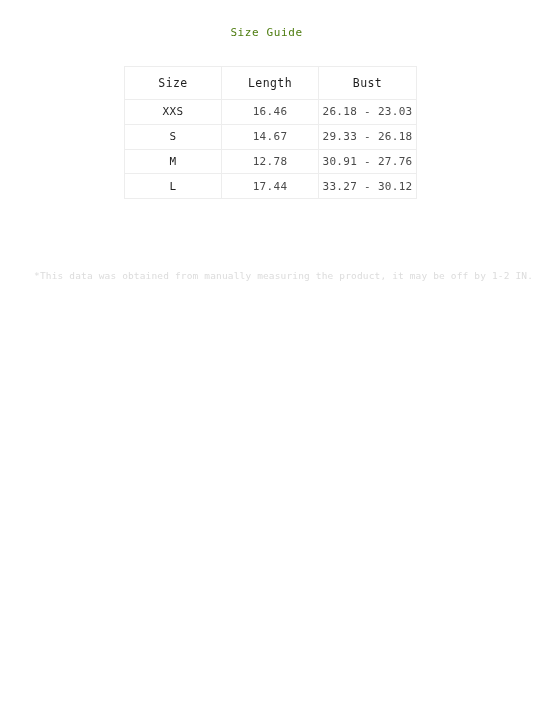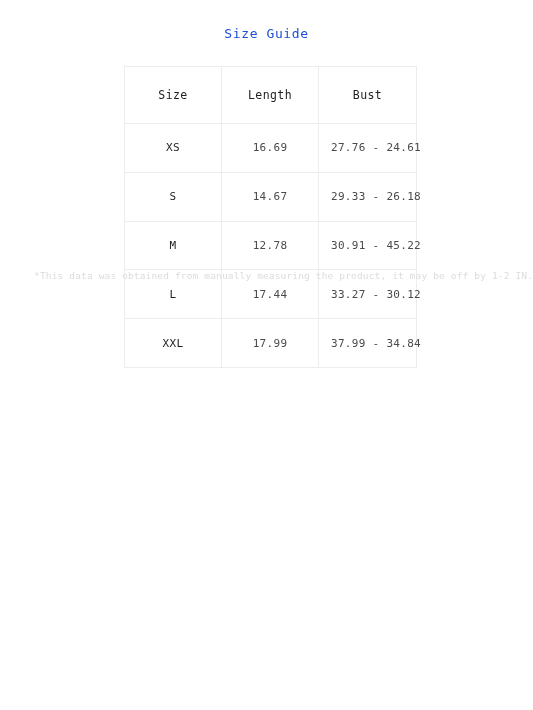--- a/index.html
+++ b/index.html
@@ -15,23 +15,23 @@
     position: relative;
   }
 
   #page-title {
     position: absolute;
     top: 26px;
     left: 0;
     width: 533px;
     text-align: center;
     font-family: "DejaVu Sans Mono", monospace;
-    font-size: 13px;
+    font-size: 11px;
     letter-spacing: 0.6px;
-    color: #1d4ed8;
+    color: #4d7c0f;
     font-weight: 400;
   }
 
   #size-table-wrap {
     position: absolute;
     left: 124px;
     top: 66px;
     width: 292px;
   }
 
@@ -44,21 +44,21 @@
   table.size-table col.col-size   { width: 97px; }
   table.size-table col.col-length { width: 97px; }
   table.size-table col.col-bust   { width: 98px; }
 
   table.size-table th,
   table.size-table td {
     border: 1px solid #ededed;
     text-align: center;
     font-family: "DejaVu Sans Mono", monospace;
     font-weight: 400;
-    padding: 12px;
+    padding: 0;
     white-space: nowrap;
   }
 
   table.size-table th {
     height: 32px;
     font-size: 11.5px;
     color: #1f1f1f;
     letter-spacing: 0.4px;
   }
 
@@ -101,41 +101,36 @@
     </colgroup>
     <thead>
       <tr>
         <th>Size</th>
         <th>Length</th>
         <th>Bust</th>
       </tr>
     </thead>
     <tbody>
       <tr>
-        <td class="size-cell">XS</td>
-        <td>16.69</td>
-        <td>27.76 - 24.61</td>
+        <td class="size-cell">XXS</td>
+        <td>16.46</td>
+        <td>26.18 - 23.03</td>
       </tr>
       <tr>
         <td class="size-cell">S</td>
         <td>14.67</td>
         <td>29.33 - 26.18</td>
       </tr>
       <tr>
         <td class="size-cell">M</td>
         <td>12.78</td>
-        <td>30.91 - 45.22</td>
+        <td>30.91 - 27.76</td>
       </tr>
       <tr>
         <td class="size-cell">L</td>
         <td>17.44</td>
         <td>33.27 - 30.12</td>
-      </tr>
-      <tr>
-        <td class="size-cell">XXL</td>
-        <td>17.99</td>
-        <td>37.99 - 34.84</td>
       </tr>
     </tbody>
   </table>
 </div>
 
 <div id="table-footnote">*This data was obtained from manually measuring the product, it may be off by 1-2 IN.</div>
 
 </body></html>

